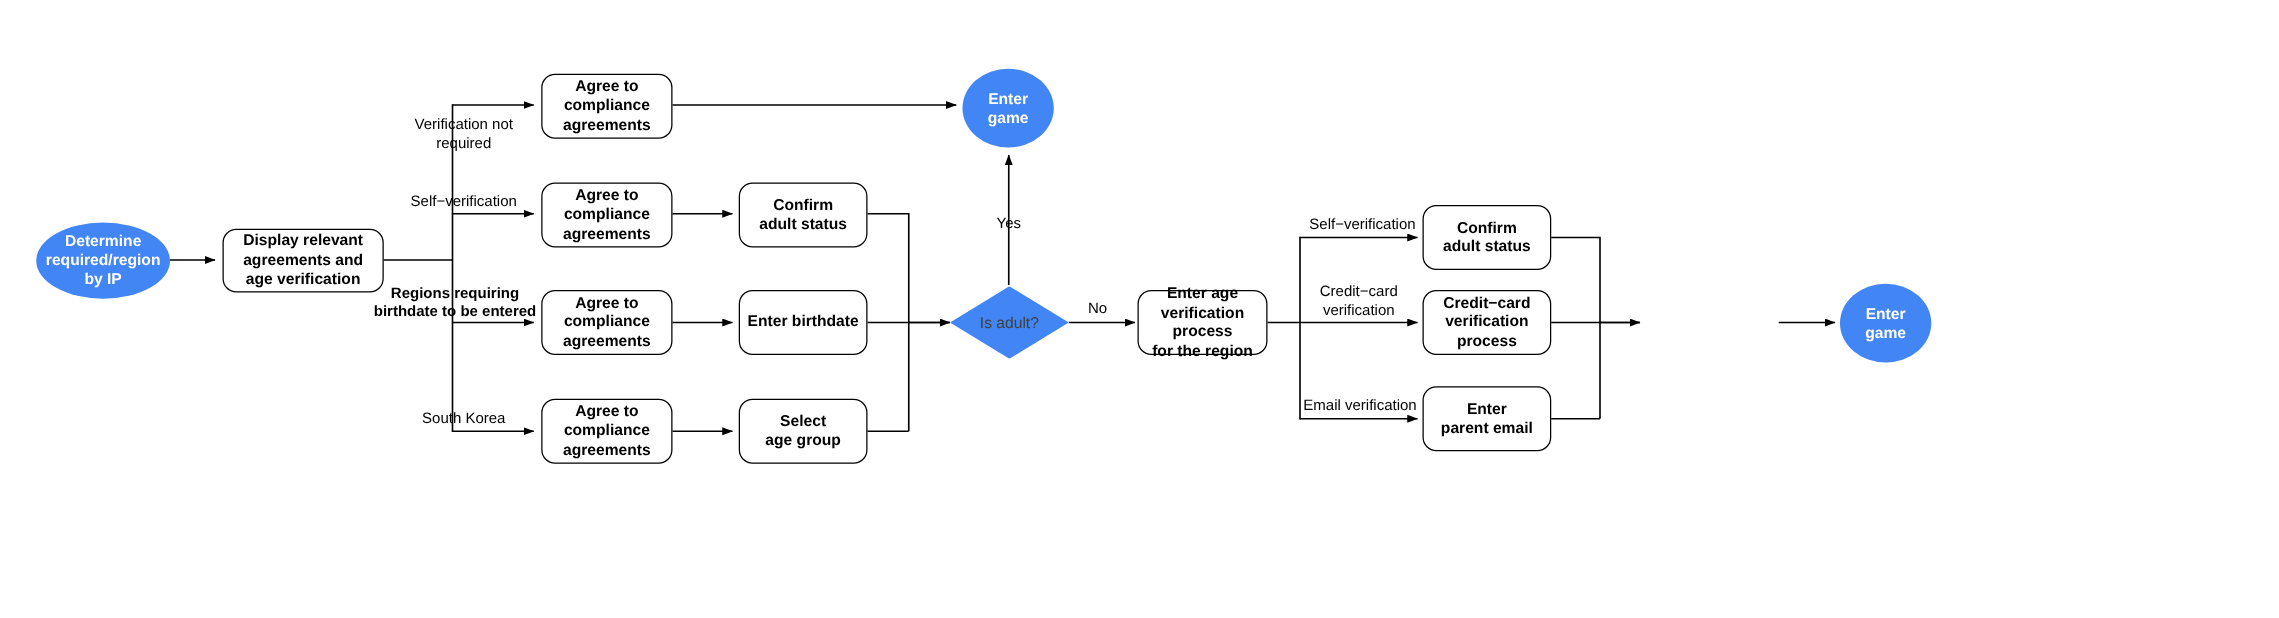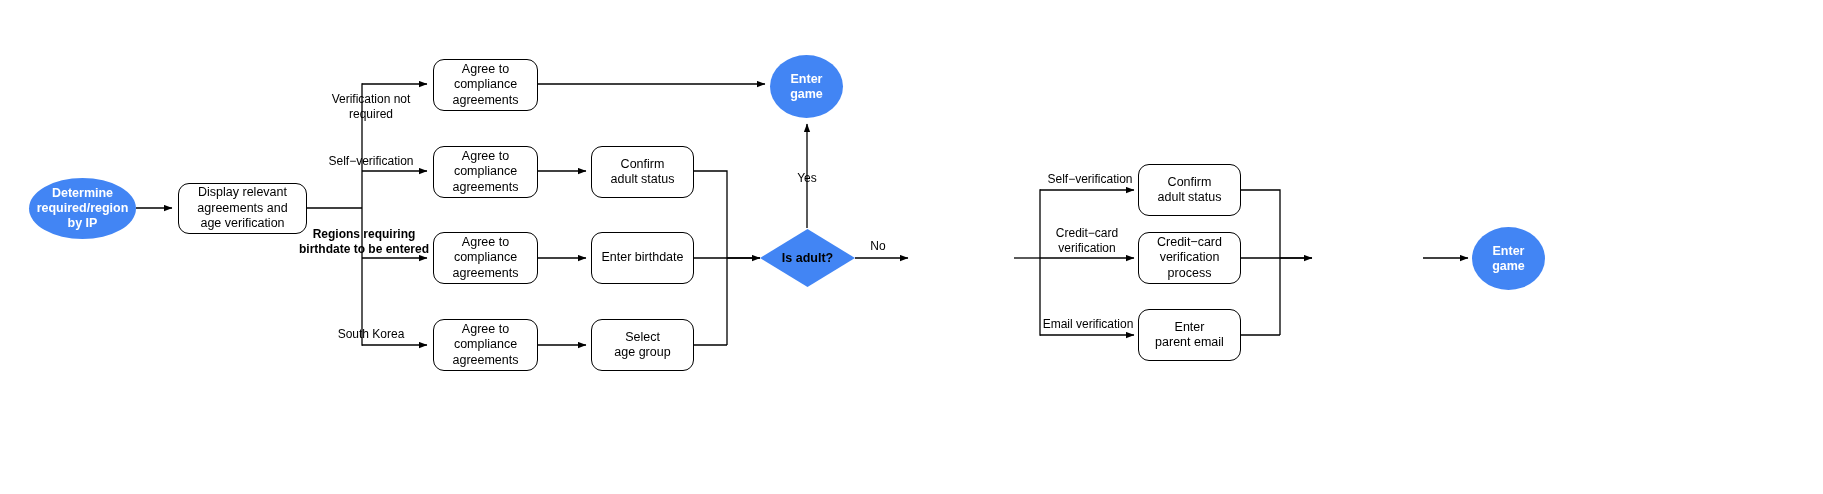--- a/index.html
+++ b/index.html
@@ -2,24 +2,24 @@
 <html><head>
 <meta charset="utf-8">
 <style>
   html,body{margin:0;padding:0;background:#ffffff;}
   body{width:1823px;height:494px;font-family:"Liberation Sans","DejaVu Sans",sans-serif;}
   #stage{position:relative;width:1823px;height:494px;overflow:hidden;background:#fff;}
   #wires{position:absolute;left:0;top:0;width:1823px;height:494px;}
   .node{position:absolute;box-sizing:border-box;display:flex;align-items:center;
         justify-content:center;text-align:center;}
   .proc{background:#ffffff;border:1.3px solid #000000;border-radius:11px;
-        color:#000000;font-size:12.5px;line-height:15.5px;font-weight:400;}
+        color:#000000;font-size:12.5px;line-height:15.5px;font-weight:700;}
   .term{background:#4285f4;border-radius:50%;color:#ffffff;font-size:12.5px;
         line-height:15px;font-weight:700;}
-  .dec{color:#000000;font-size:12.5px;font-weight:700;}
+  .dec{color:#404040;font-size:12.5px;font-weight:400;}
   .dec .decbox{position:absolute;left:0;top:0;width:100%;height:100%;
         background:#4285f4;
         clip-path:polygon(50% 0,100% 50%,50% 100%,0 50%);}
   .dec .dectxt{position:relative;z-index:2;}
   .elabel{position:absolute;color:#000000;font-size:12px;line-height:14.5px;
         text-align:center;white-space:pre-line;}
 </style>
 </head>
 <body>
 
@@ -125,20 +125,25 @@
   <div class="node term" style="left:770px;top:55px;width:73px;height:63px;">
     <span style="white-space:pre-line">Enter
 game</span>
   </div>
 
   <div class="node dec" style="left:760px;top:229px;width:95px;height:58px;">
     <span class="decbox"></span>
     <span class="dectxt">Is adult?</span>
   </div>
 
+  <div class="node proc" style="left:910px;top:232px;width:104px;height:52px;">
+    <span style="white-space:pre-line">Enter age
+verification process
+for the region</span>
+  </div>
 
   <div class="node proc" style="left:1138px;top:164px;width:103px;height:52px;">
     <span style="white-space:pre-line">Confirm
 adult status</span>
   </div>
 
   <div class="node proc" style="left:1138px;top:232px;width:103px;height:52px;">
     <span style="white-space:pre-line">Credit−card
 verification
 process</span>

